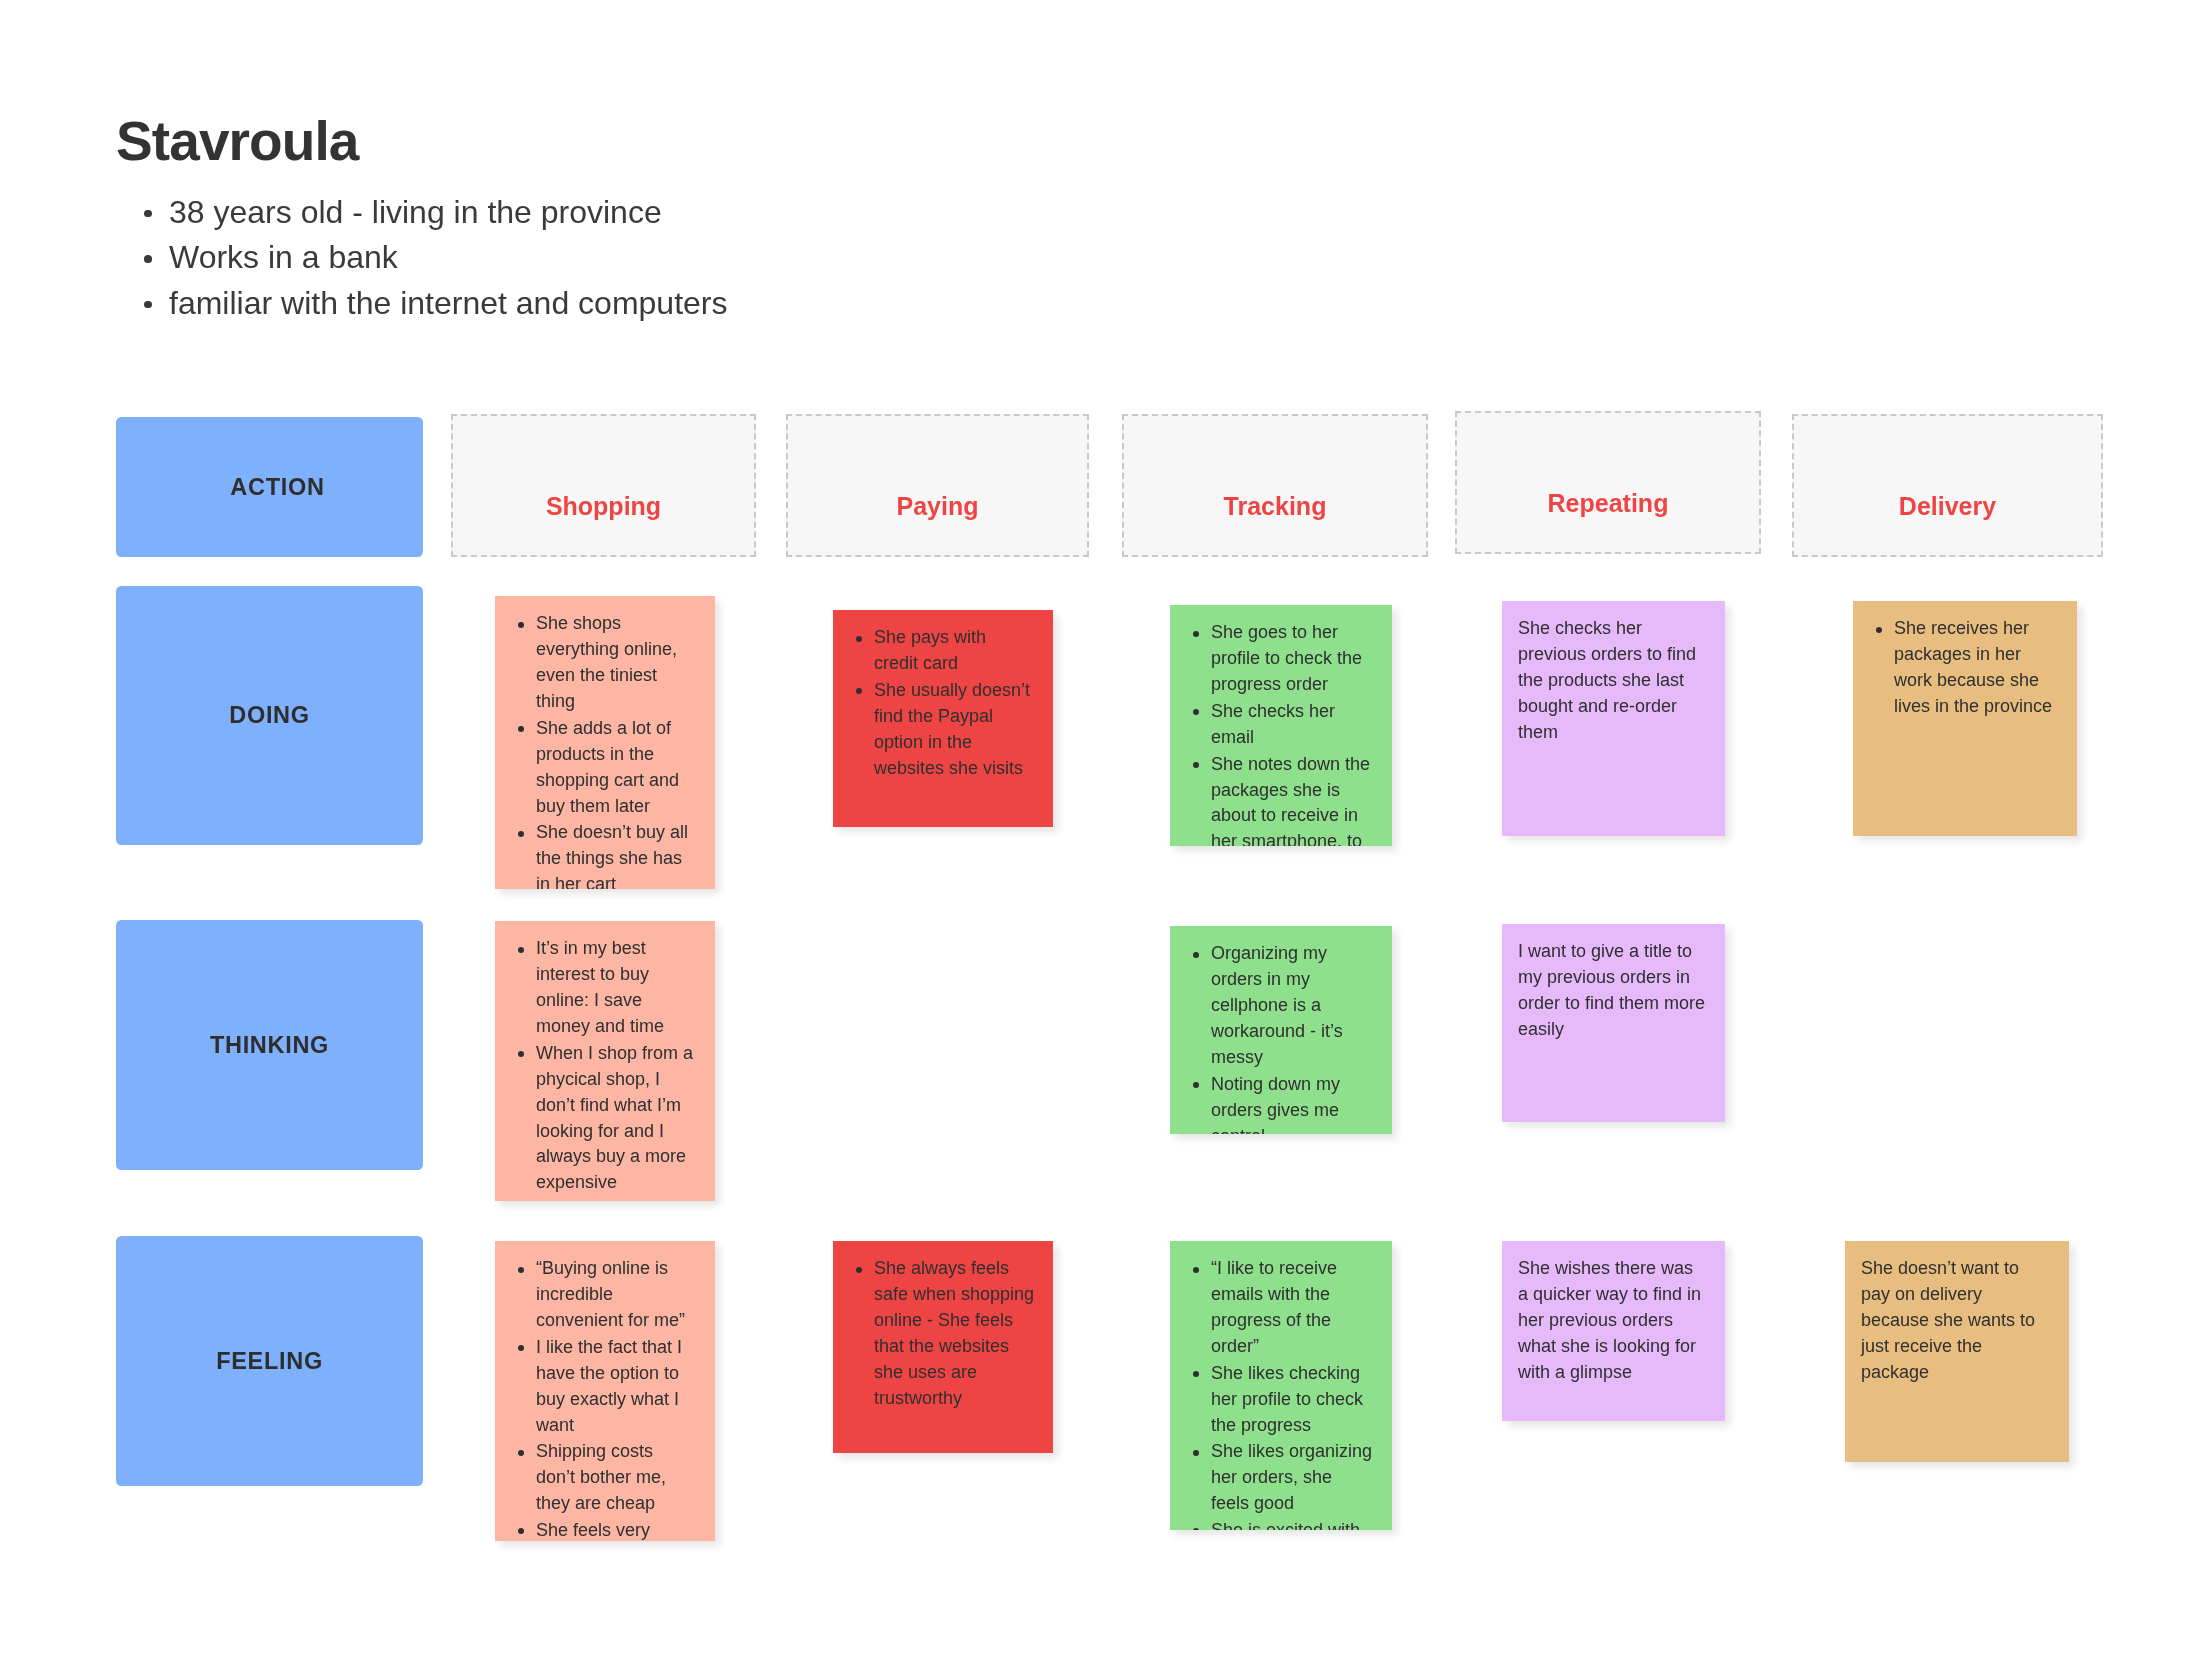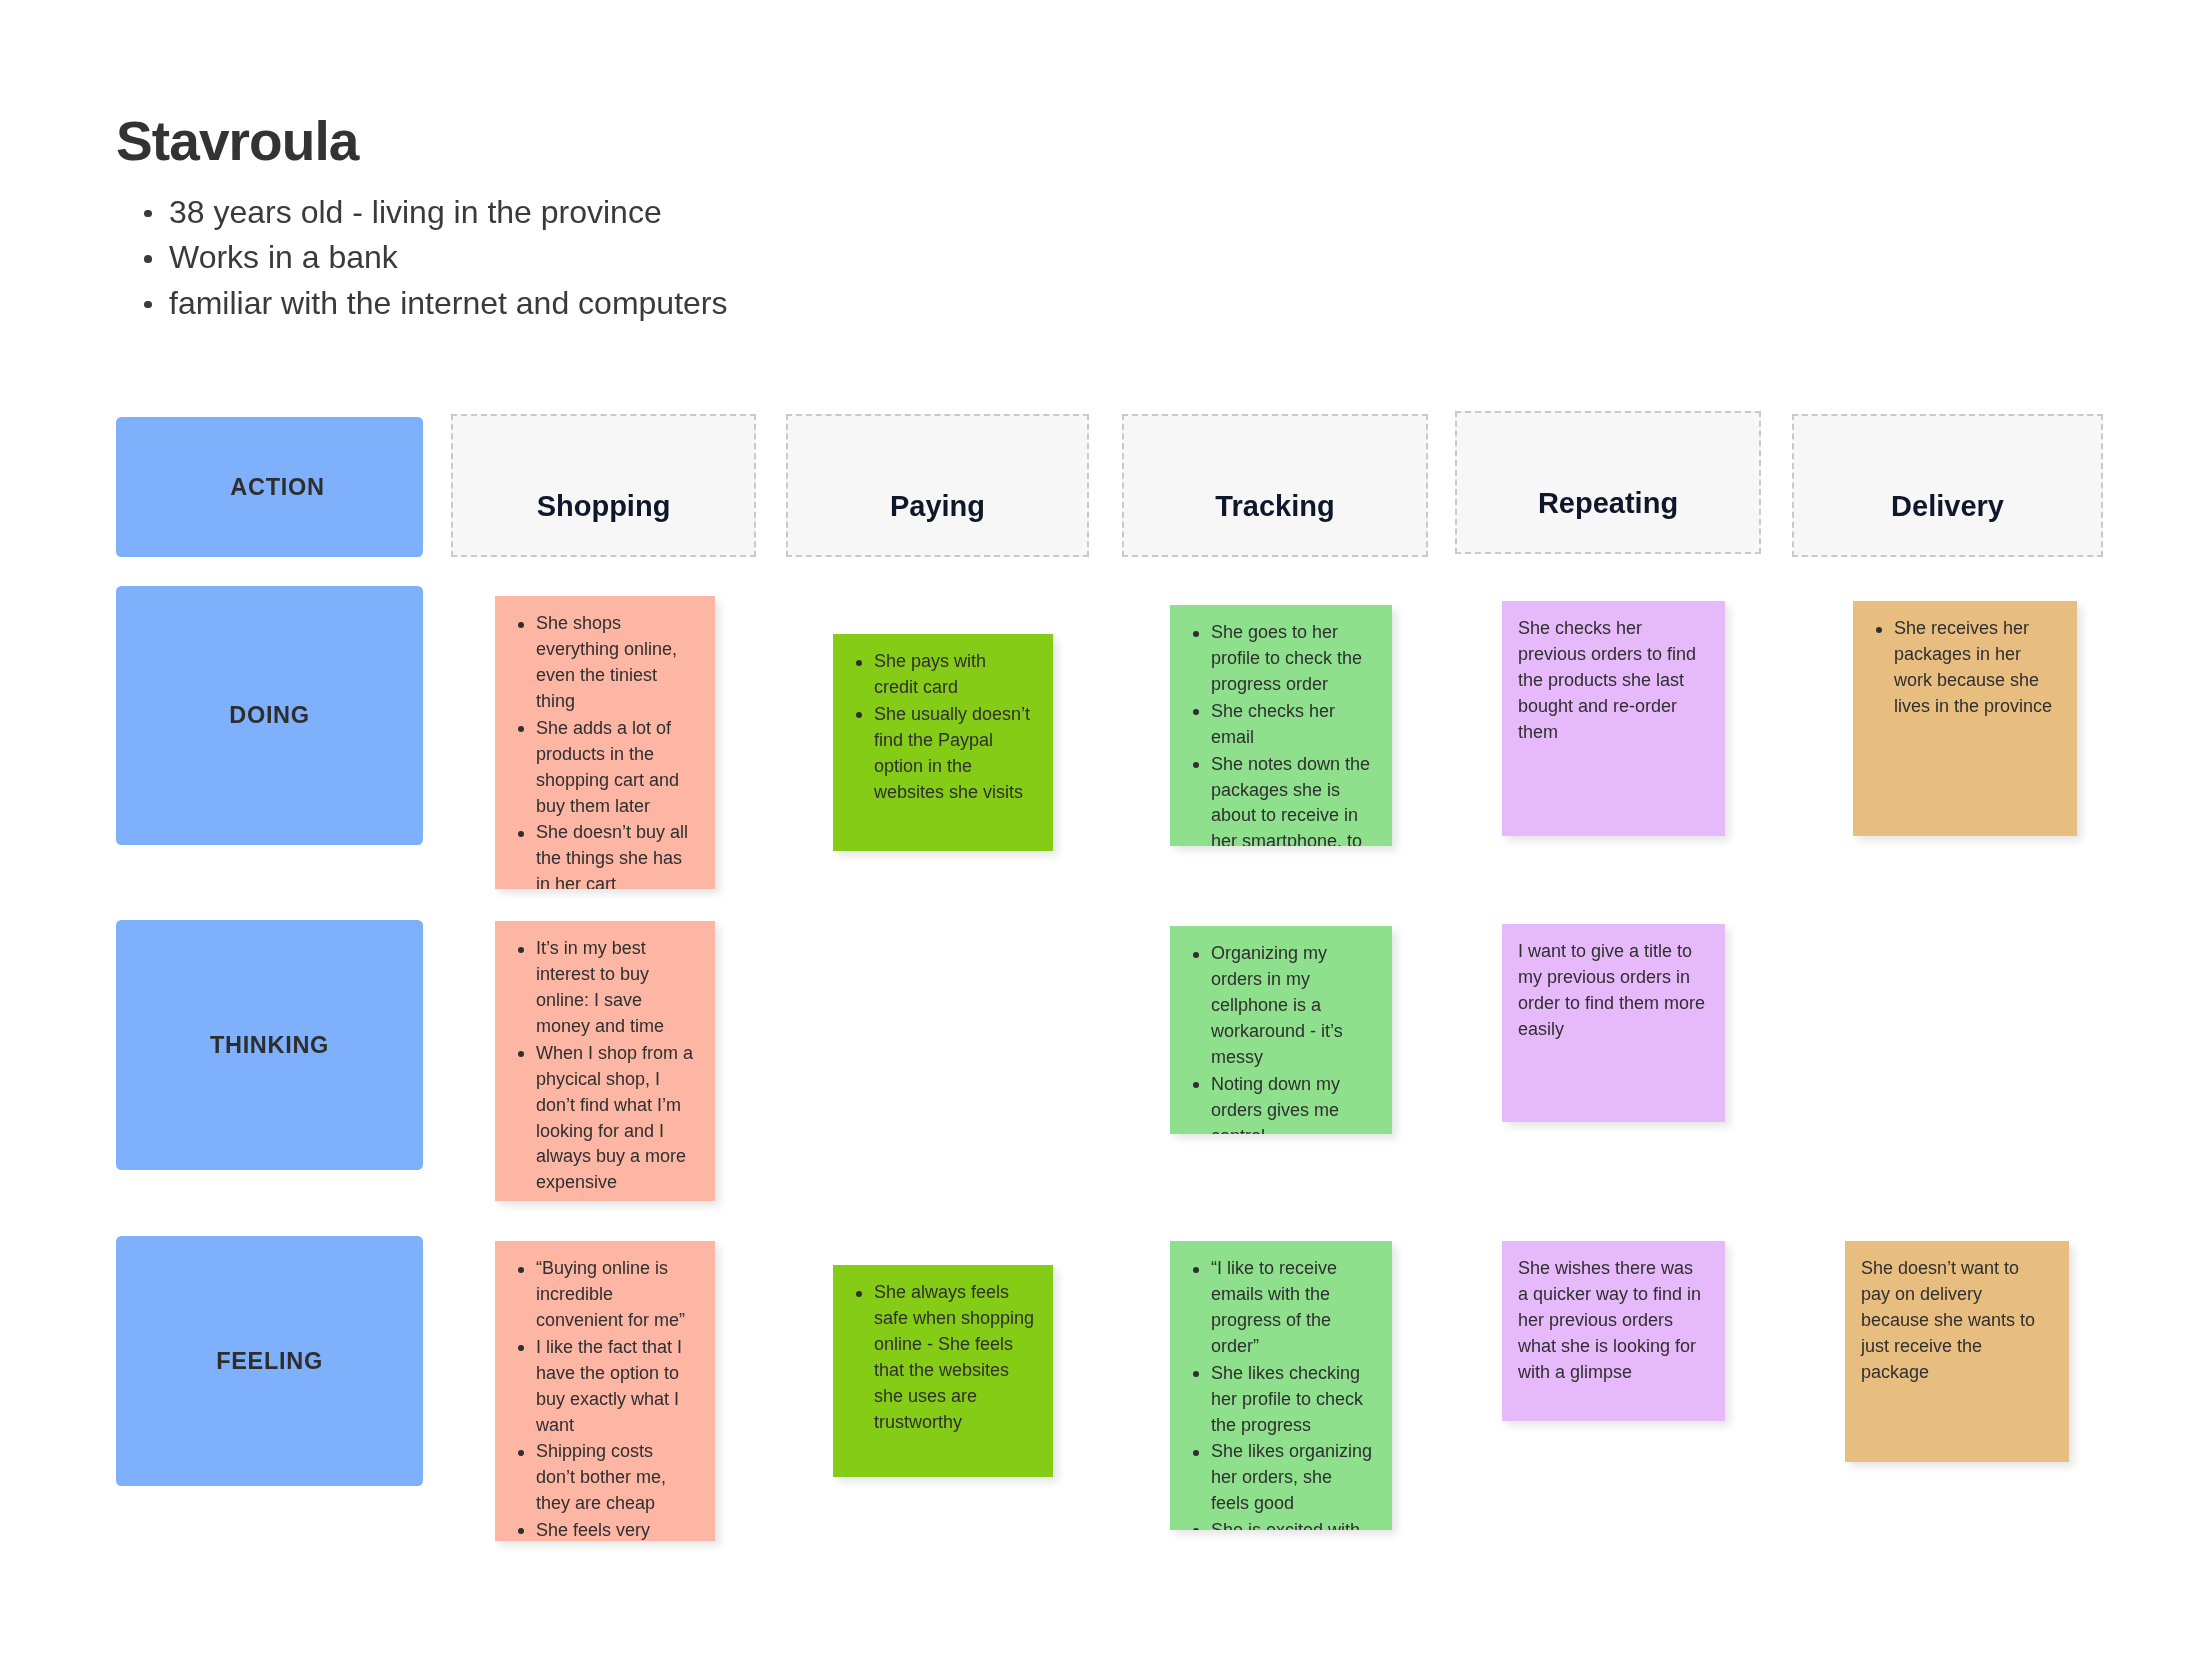--- a/index.html
+++ b/index.html
@@ -45,21 +45,21 @@
     color:#2e2e2e; text-align:center;
   }
 
   
   .stage-head {
     background:#f7f7f7;
     border:2.7px dashed #c9c9c9;
     display:flex; align-items:center; justify-content:center;
   }
   .stage-head span {
-    font-size:29px; font-weight:bold; color:#0f172a; text-align:center;margin-top:42px;
+    font-size:25px; font-weight:bold; color:#ef4444; text-align:center;margin-top:42px;
   }
 
   
   .note {
     box-shadow:4.5px 4.5px 8px rgba(0,0,0,0.10);
     padding:15.3px 18px 15.3px 16px;
     box-sizing:border-box;
     overflow:hidden;
   }
   .note ul { list-style:none; margin:0; padding:0; }
@@ -69,21 +69,21 @@
     margin-bottom:0.9px;
   }
   .note li::before {
     content:""; position:absolute; left:7.2px; top:10.4px;
     width:5.9px; height:5.9px; border-radius:50%; background:#2f2f2f;
   }
   .note.plain li { padding-left:0; }
   .note.plain li::before { display:none; }
 
   .c-pink   { background:#FDB5A4; }
-  .c-yellow { background:#84cc16;margin-top:24px; }
+  .c-yellow { background:#ef4444; }
   .c-green  { background:#8EE08D; }
   .c-purple { background:#E6B9FB; }
   .c-orange { background:#E8BE80; }
 </style>
 </head>
 <body>
 
 <div class="page">
 
   <div class="persona-header">

